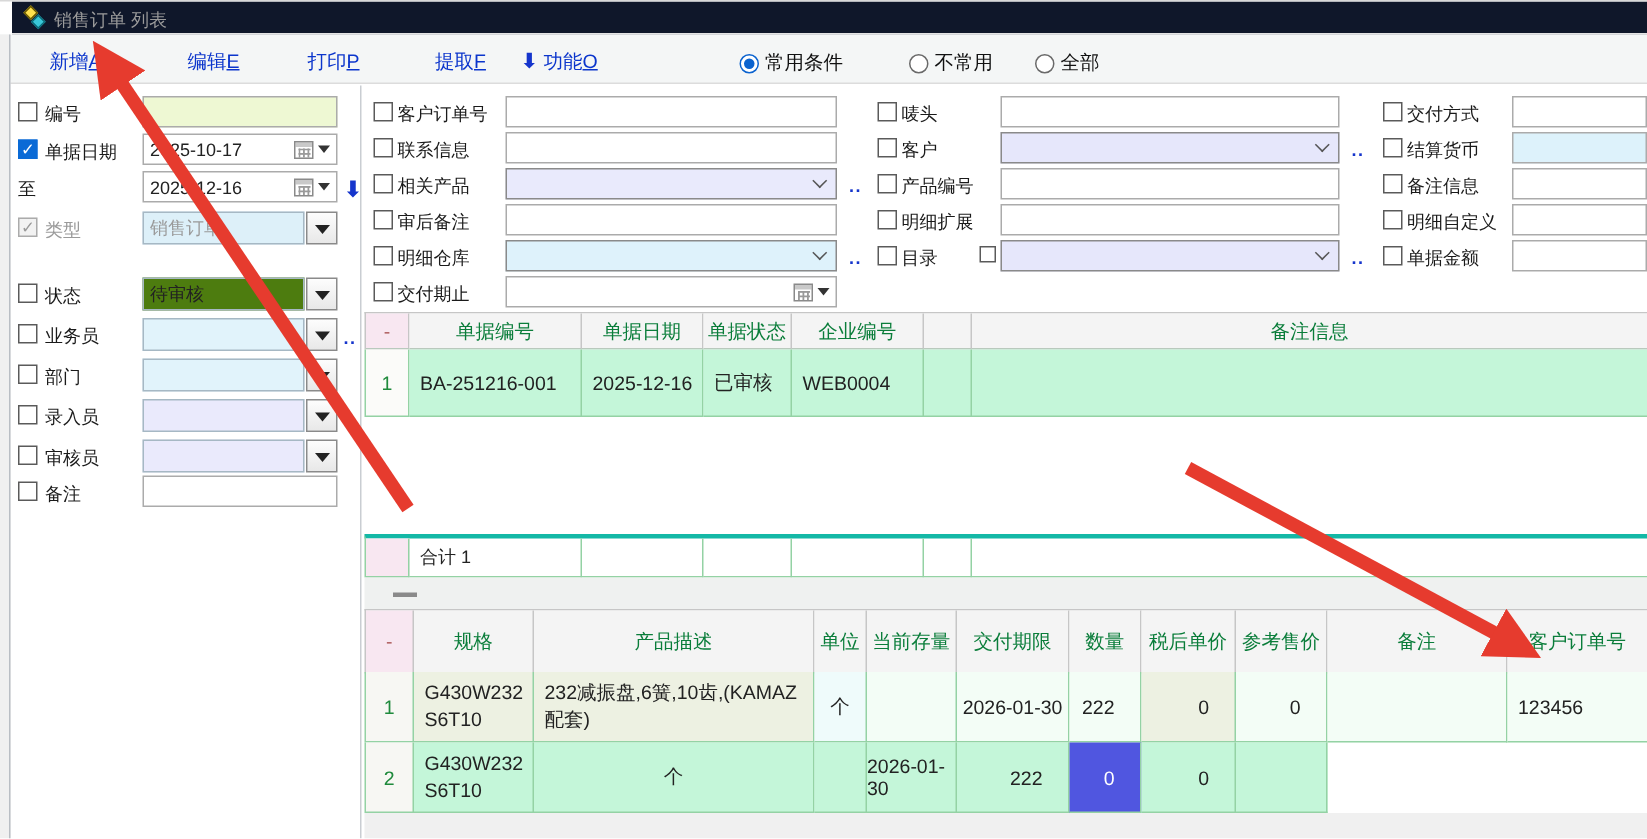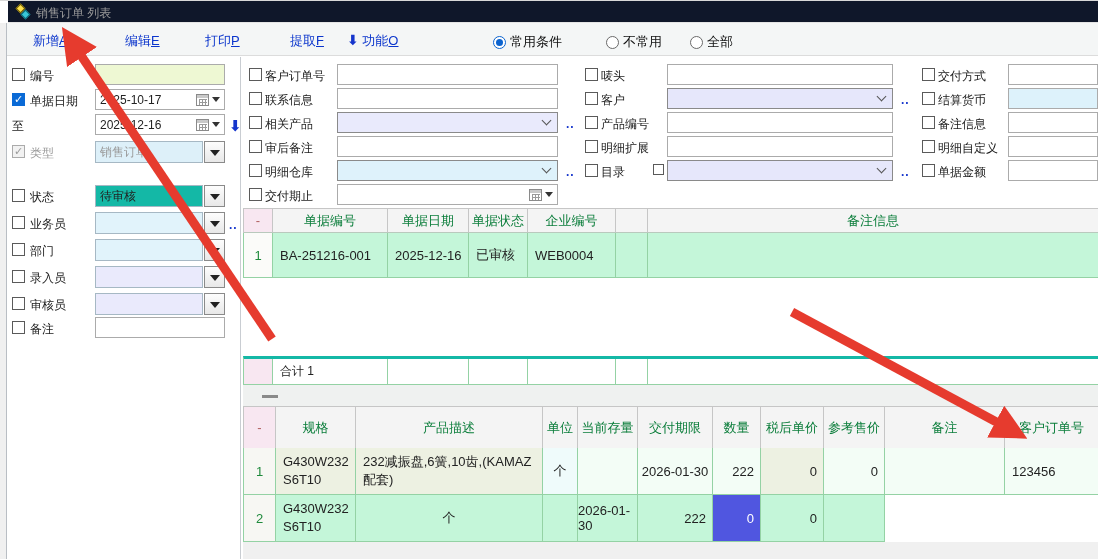--- a/index.html
+++ b/index.html
@@ -53,21 +53,21 @@
      background-image:linear-gradient(#9a9a9a 1px,transparent 1px),linear-gradient(90deg,#9a9a9a 1px,transparent 1px);background-size:3px 3px;}
   .dtri{width:0;height:0;border:4px solid transparent;border-top:5px solid #333;margin:4px 4px 0 0;}
   .dots{position:absolute;color:#1535cc;font-weight:bold;font-size:12px;letter-spacing:1px;cursor:pointer;}
   
   .grid{position:absolute;display:grid;}
   .gc{border-right:1px solid #94d2a4;border-bottom:1px solid #94d2a4;font-size:13px;display:flex;align-items:center;overflow:hidden;}
   .gc.hd{background:#f4f4f4;color:#0a7d3a;justify-content:center;border-right:1px solid #c6c6c6;border-bottom:1px solid #b9c9bd;}
   .gc.hd.pink{background:#f8e7f1;color:#b06060;}
   .gc.numc{justify-content:center;color:#1f8a3c;background:#fbfbf9;}
   .gc.lft{padding-left:7px;}
-  .gc.rgt{justify-content:flex-end;padding-right:6px;}
+  .gc.rgt{justify-content:flex-end;padding-right:17px;}
   .gc.ctr{justify-content:center;}
   .mint{background:#c4f6d9;}
   .mintlite{background:#f3fdf6;}
   .beige{background:#edf1e2;}
   .bluesel{background:#5056e0;color:#fff;}
   .wrapcell{white-space:normal;word-break:break-all;line-height:1.35;align-items:center;display:flex;}
   .splitter{position:absolute;left:243px;top:384px;width:855px;height:21px;background:#eff1f0;}
   .splitter .handle{position:absolute;left:19px;top:10px;width:16px;height:3px;background:#8a8a8a;cursor:row-resize;}
   .bottom-fill{position:absolute;left:243px;top:541px;width:855px;height:18px;background:#f0f0f0;}
   .arrows{position:absolute;left:0;top:0;width:1098px;height:559px;pointer-events:none;z-index:50;}
@@ -131,21 +131,21 @@
   <span class="cb dis" style="left:12px;top:144px"></span>
   <span class="flabel dis" style="left:30px;top:144px">类型</span>
   <div class="wcombo" style="left:95px;top:140px;width:130px">
     <span class="cval" style="background:#ddf0f9;color:#9a9a9a;">销售订单</span>
     <span class="ddbtn"></span>
   </div>
 
   <span class="cb" style="left:12px;top:188px"></span>
   <span class="flabel" style="left:30px;top:188px">状态</span>
   <div class="wcombo" style="left:95px;top:184px;width:130px">
-    <span class="cval" style="background:#14b8a6;font-family:Liberation Mono, monospace;">待审核</span>
+    <span class="cval" style="background:#4d7c0f;font-family:Liberation Mono, monospace;">待审核</span>
     <span class="ddbtn"></span>
   </div>
 
   <span class="cb" style="left:12px;top:215px"></span>
   <span class="flabel" style="left:30px;top:215px">业务员</span>
   <div class="wcombo" style="left:95px;top:211px;width:130px">
     <span class="cval" style="background:#e1f3fb;"></span>
     <span class="ddbtn"></span>
   </div>
   <span class="dots" style="left:229px;top:217px">..</span>

